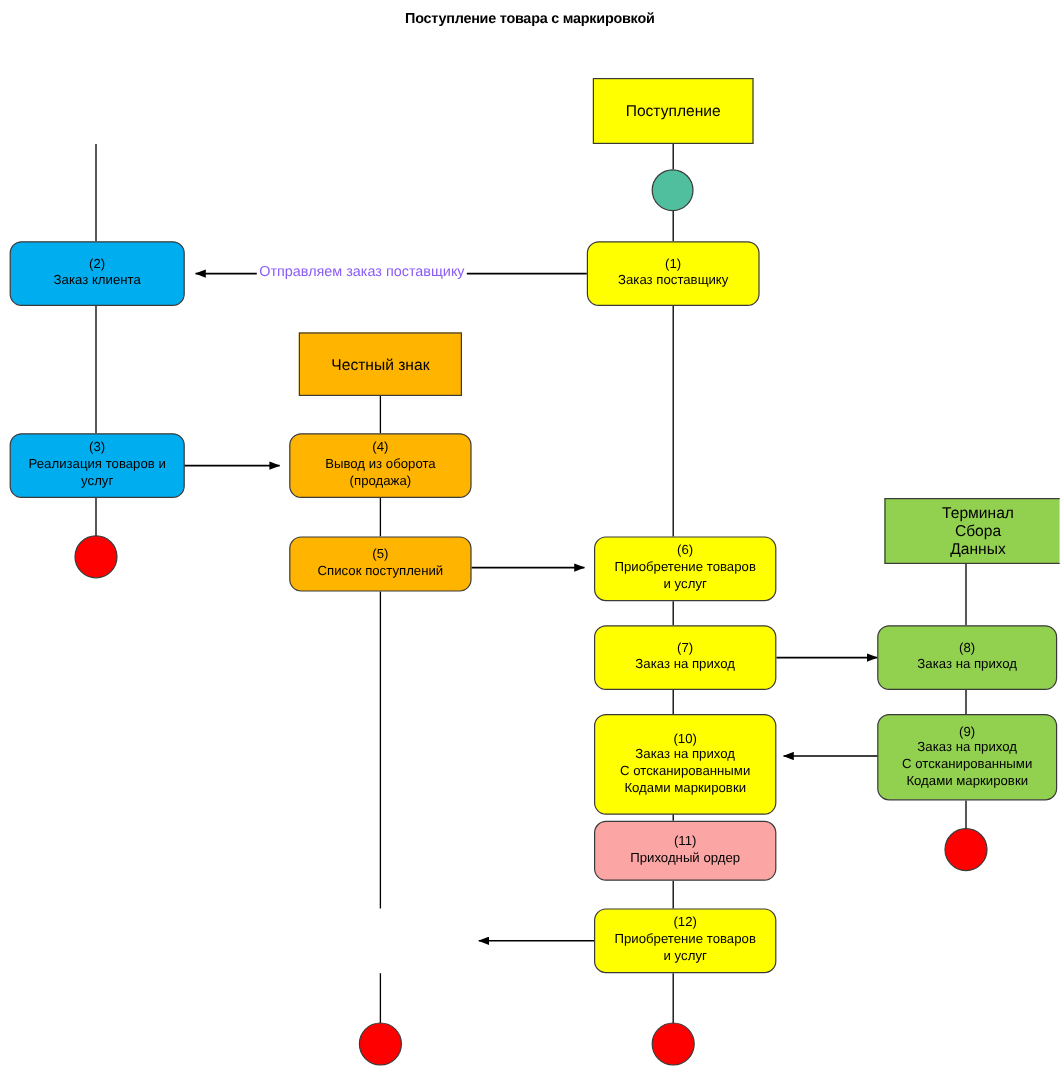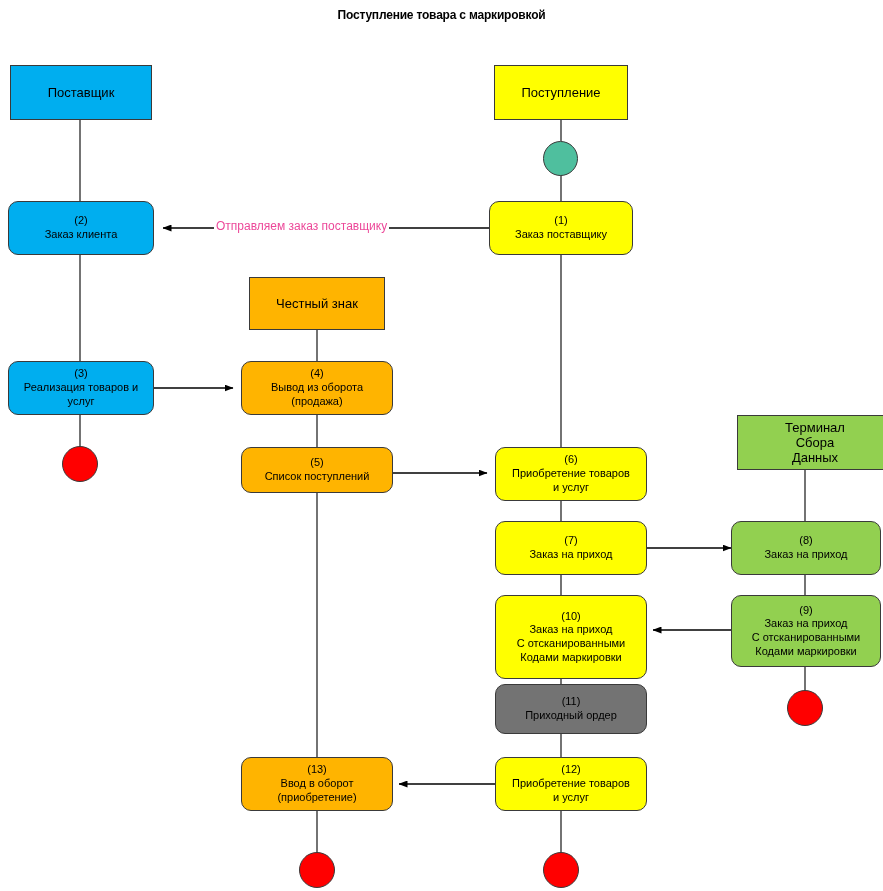--- a/index.html
+++ b/index.html
@@ -68,21 +68,21 @@
   }
   .circle {
     position: absolute;
     border-radius: 50%;
     box-sizing: border-box;
     border: 1.2px solid #3a3a3a;
   }
   .edge-label {
     position: absolute;
     font-size: 12px;
-    color: #ec4899;
+    color: #8b5cf6;
     background: #ffffff;
     padding: 0 2px;
     white-space: nowrap;
     line-height: 1.1;
   }
   svg.wires {
     position: absolute;
     left: 0;
     top: 0;
     width: 883px;
@@ -127,23 +127,20 @@
     <line x1="805" y1="667" x2="805" y2="691" stroke="#000" stroke-width="1.1"></line>
 
     <line x1="489" y1="228" x2="163" y2="228" stroke="#000" stroke-width="1.3" marker-end="url(#arrowhead)"></line>
     <line x1="153" y1="388" x2="233" y2="388" stroke="#000" stroke-width="1.3" marker-end="url(#arrowhead)"></line>
     <line x1="393" y1="473" x2="487" y2="473" stroke="#000" stroke-width="1.3" marker-end="url(#arrowhead)"></line>
     <line x1="647" y1="548" x2="731" y2="548" stroke="#000" stroke-width="1.3" marker-end="url(#arrowhead)"></line>
     <line x1="735" y1="630" x2="653" y2="630" stroke="#000" stroke-width="1.3" marker-end="url(#arrowhead)"></line>
     <line x1="495" y1="784" x2="399" y2="784" stroke="#000" stroke-width="1.3" marker-end="url(#arrowhead)"></line>
   </svg>
 
-  <div class="node lane" style="left:10px; top:65px; width:142px; height:55px; background:#00AEEF;">
-    <div class="node-title">Поставщик</div>
-  </div>
 
   <div class="node lane" style="left:494px; top:65px; width:134px; height:55px; background:#FFFF00;">
     <div class="node-title">Поступление</div>
   </div>
 
   <div class="node lane" style="left:249px; top:277px; width:136px; height:53px; background:#FFB400;">
     <div class="node-title">Честный знак</div>
   </div>
 
   <div class="node lane" style="left:737px; top:415px; width:156px; height:55px; background:#92D050;">
@@ -202,36 +199,31 @@
     <div class="node-line">Кодами маркировки</div>
   </div>
 
   <div class="node step" style="left:495px; top:595px; width:152px; height:84px; background:#FFFF00;">
     <div class="node-num">(10)</div>
     <div class="node-line">Заказ на приход</div>
     <div class="node-line">С отсканированными</div>
     <div class="node-line">Кодами маркировки</div>
   </div>
 
-  <div class="node step" style="left:495px; top:684px; width:152px; height:50px; background:#737373;">
+  <div class="node step" style="left:495px; top:684px; width:152px; height:50px; background:#fca5a5;">
     <div class="node-num">(11)</div>
     <div class="node-line">Приходный ордер</div>
   </div>
 
   <div class="node step" style="left:495px; top:757px; width:152px; height:54px; background:#FFFF00;">
     <div class="node-num">(12)</div>
     <div class="node-line">Приобретение товаров</div>
     <div class="node-line">и услуг</div>
   </div>
 
-  <div class="node step" style="left:241px; top:757px; width:152px; height:54px; background:#FFB400;">
-    <div class="node-num">(13)</div>
-    <div class="node-line">Ввод в оборот</div>
-    <div class="node-line">(приобретение)</div>
-  </div>
 
   <div class="circle" style="left:543px; top:141px; width:35px; height:35px; background:#4FBF9E;"></div>
 
   <div class="circle" style="left:62px; top:446px; width:36px; height:36px; background:#FF0000;"></div>
 
   <div class="circle" style="left:787px; top:690px; width:36px; height:36px; background:#FF0000;"></div>
 
   <div class="circle" style="left:299px; top:852px; width:36px; height:36px; background:#FF0000;"></div>
 
   <div class="circle" style="left:543px; top:852px; width:36px; height:36px; background:#FF0000;"></div>

